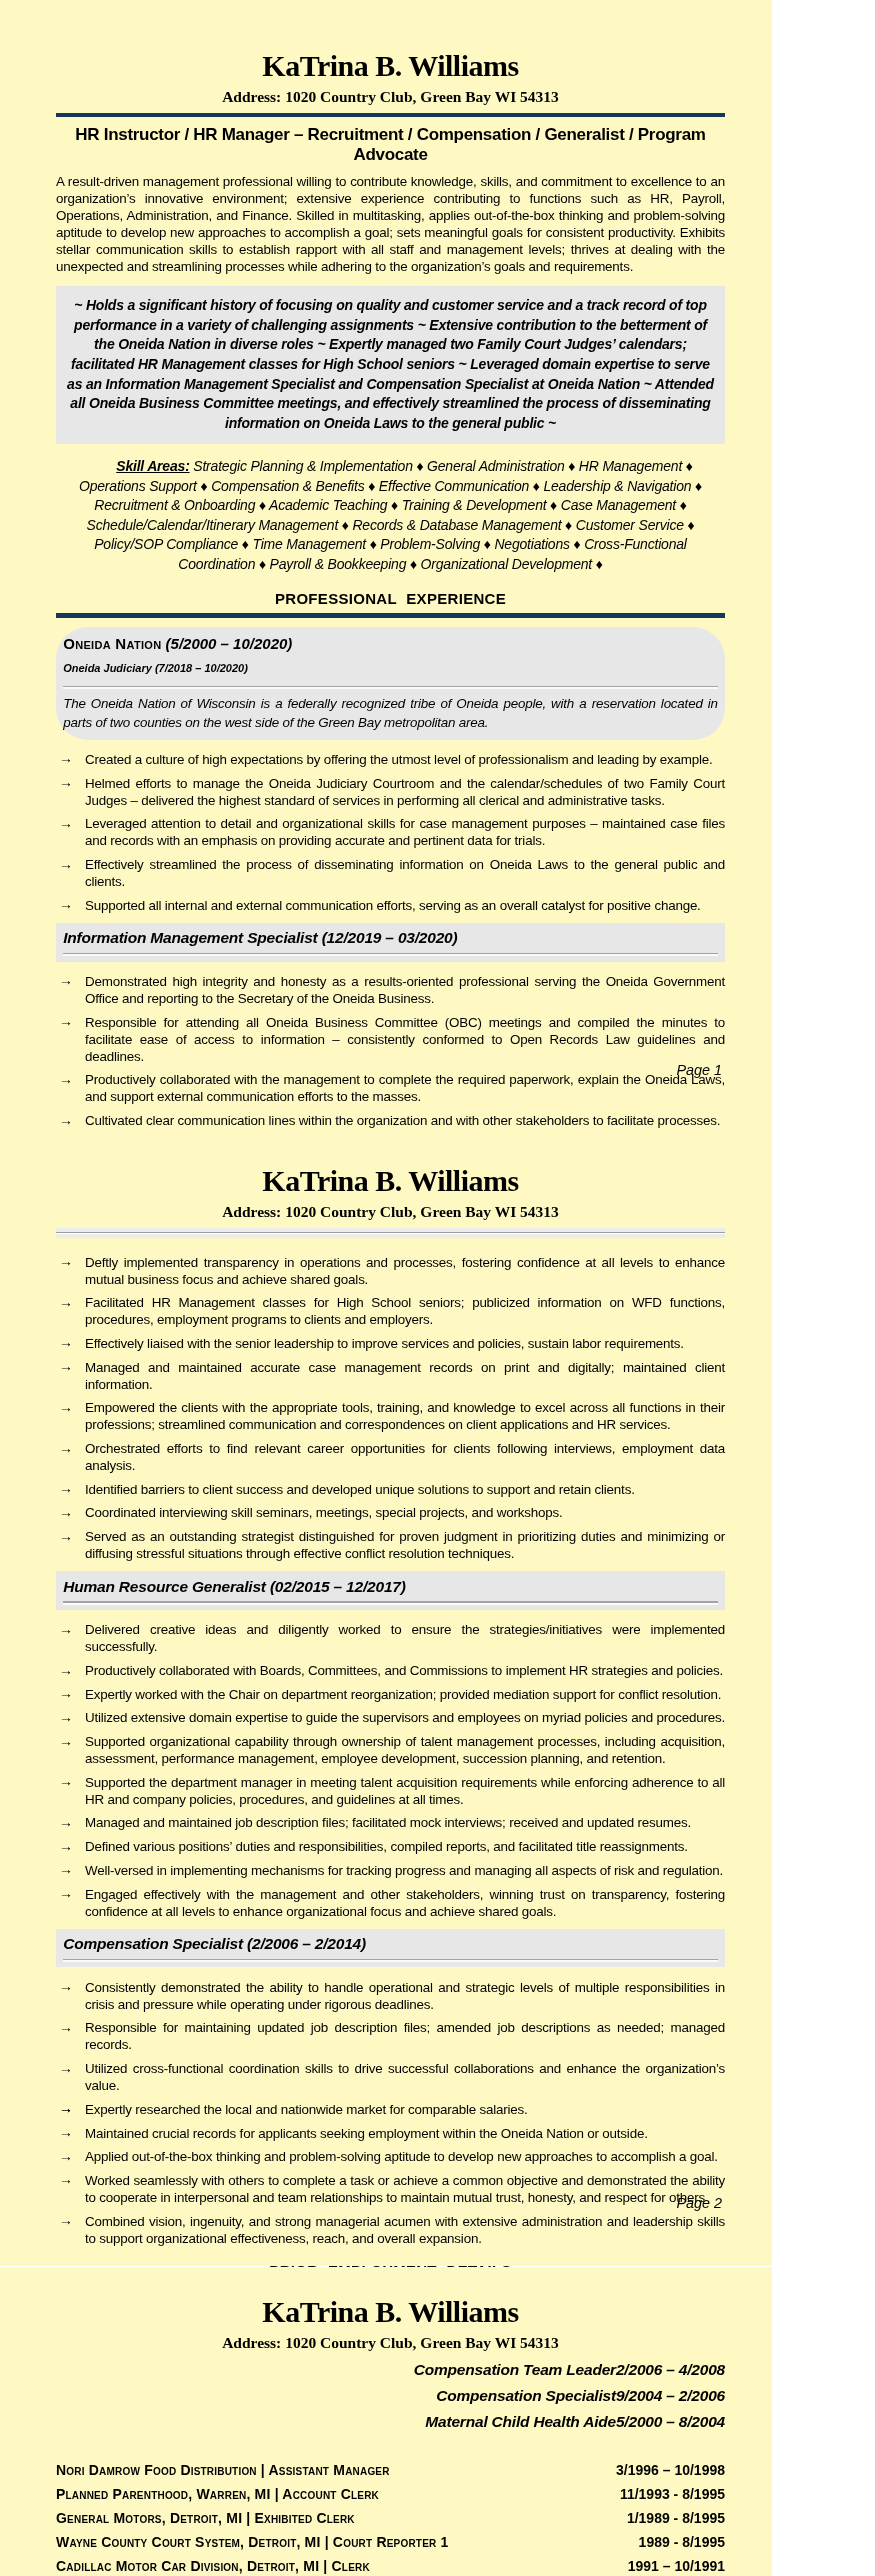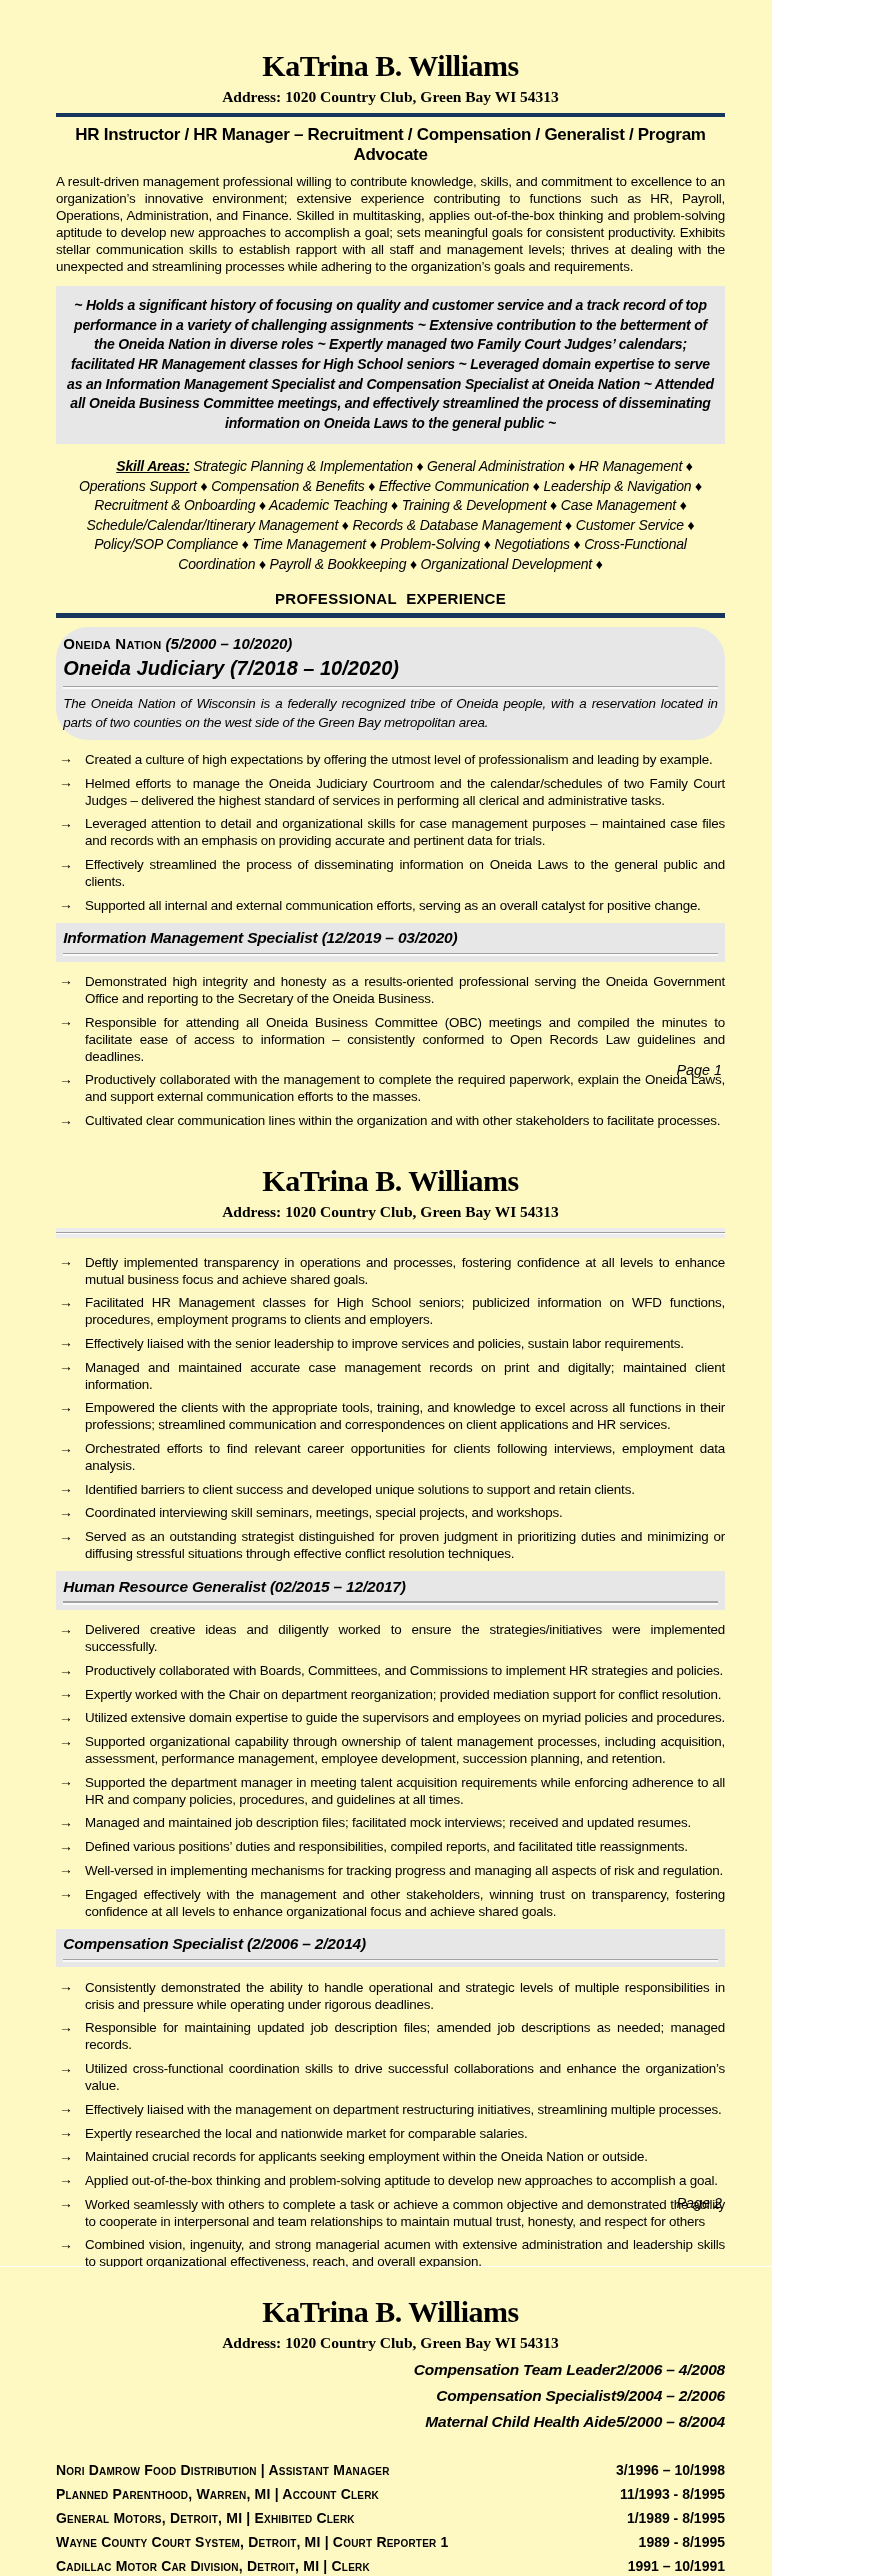--- a/index.html
+++ b/index.html
@@ -22,21 +22,21 @@
   .skills{margin-top:13.4px;font-style:italic;font-size:14px;line-height:19.6px;text-align:center;letter-spacing:-0.2px;}
   .skills-label{font-weight:bold;text-decoration:underline;margin-left:28px;}
 
   .sec-head{font-weight:bold;font-size:15px;text-align:center;margin-top:15.5px;word-spacing:5.2px;letter-spacing:0.3px;}
   .sec-head + .navy-rule{margin-top:6.2px;}
 
   .company-box{background:#e7e7e7;margin-top:9.3px;padding:7.2px 7.2px 0 7.2px;border-radius:32px;}
   .company-line{font-size:15px;font-weight:bold;line-height:20.6px;}
   .company-name{font-variant:small-caps;letter-spacing:0.3px;}
   .company-dates{font-style:italic;}
-  .division-line{font-weight:bold;font-style:italic;font-size:20px;line-height:20.6px;margin-top:3.1px;}
+  .division-line{font-weight:bold;font-style:italic;font-size:11px;line-height:20.6px;margin-top:3.1px;}
   .groove{height:1.5px;background:#a3a3a3;border-bottom:2.1px solid #fafafa;margin-top:7.2px;}
   .company-desc{font-style:italic;font-size:13.4px;line-height:19px;text-align:justify;padding:5.2px 0 7.2px 0;letter-spacing:-0.2px;}
 
   .bullets{margin-top:11.3px;}
   .bullet{position:relative;padding-left:29px;font-size:13.4px;line-height:17px;text-align:justify;margin-bottom:6.7px;letter-spacing:-0.2px;}
   .bullet .arrow{position:absolute;left:3.1px;top:-0.5px;font-size:14px;}
 
   .role-bar{background:#e7e7e7;margin-top:9.3px;padding:5.2px 7.2px 5.2px 7.2px;}
   .role-title{font-weight:bold;font-style:italic;font-size:15.5px;line-height:19.6px;letter-spacing:-0.2px;}
   .role-bar .groove{margin-top:5.2px;}
@@ -175,21 +175,21 @@
     </div>
 
     <div class="bullets">
 
         <div class="bullet"><span class="arrow">→</span><span>Consistently demonstrated the ability to handle operational and strategic levels of multiple responsibilities in crisis and pressure while operating under rigorous deadlines.</span></div>
 
         <div class="bullet"><span class="arrow">→</span><span>Responsible for maintaining updated job description files; amended job descriptions as needed; managed records.</span></div>
 
         <div class="bullet"><span class="arrow">→</span><span>Utilized cross-functional coordination skills to drive successful collaborations and enhance the organization’s value.</span></div>
 
-        <div class="bullet"><span class="arrow">→</span><span>Effectively liaised with the management on department restructuring initiatives, streamlining multiple processes.</span></div>
+        <div class="bullet"><span class="arrow">→</span></div>
 
         <div class="bullet"><span class="arrow">→</span><span>Expertly researched the local and nationwide market for comparable salaries.</span></div>
 
         <div class="bullet"><span class="arrow">→</span><span>Maintained crucial records for applicants seeking employment within the Oneida Nation or outside.</span></div>
 
         <div class="bullet"><span class="arrow">→</span><span>Applied out-of-the-box thinking and problem-solving aptitude to develop new approaches to accomplish a goal.</span></div>
 
         <div class="bullet"><span class="arrow">→</span><span>Worked seamlessly with others to complete a task or achieve a common objective and demonstrated the ability to cooperate in interpersonal and team relationships to maintain mutual trust, honesty, and respect for others</span></div>
 
         <div class="bullet"><span class="arrow">→</span><span>Combined vision, ingenuity, and strong managerial acumen with extensive administration and leadership skills to support organizational effectiveness, reach, and overall expansion.</span></div>

